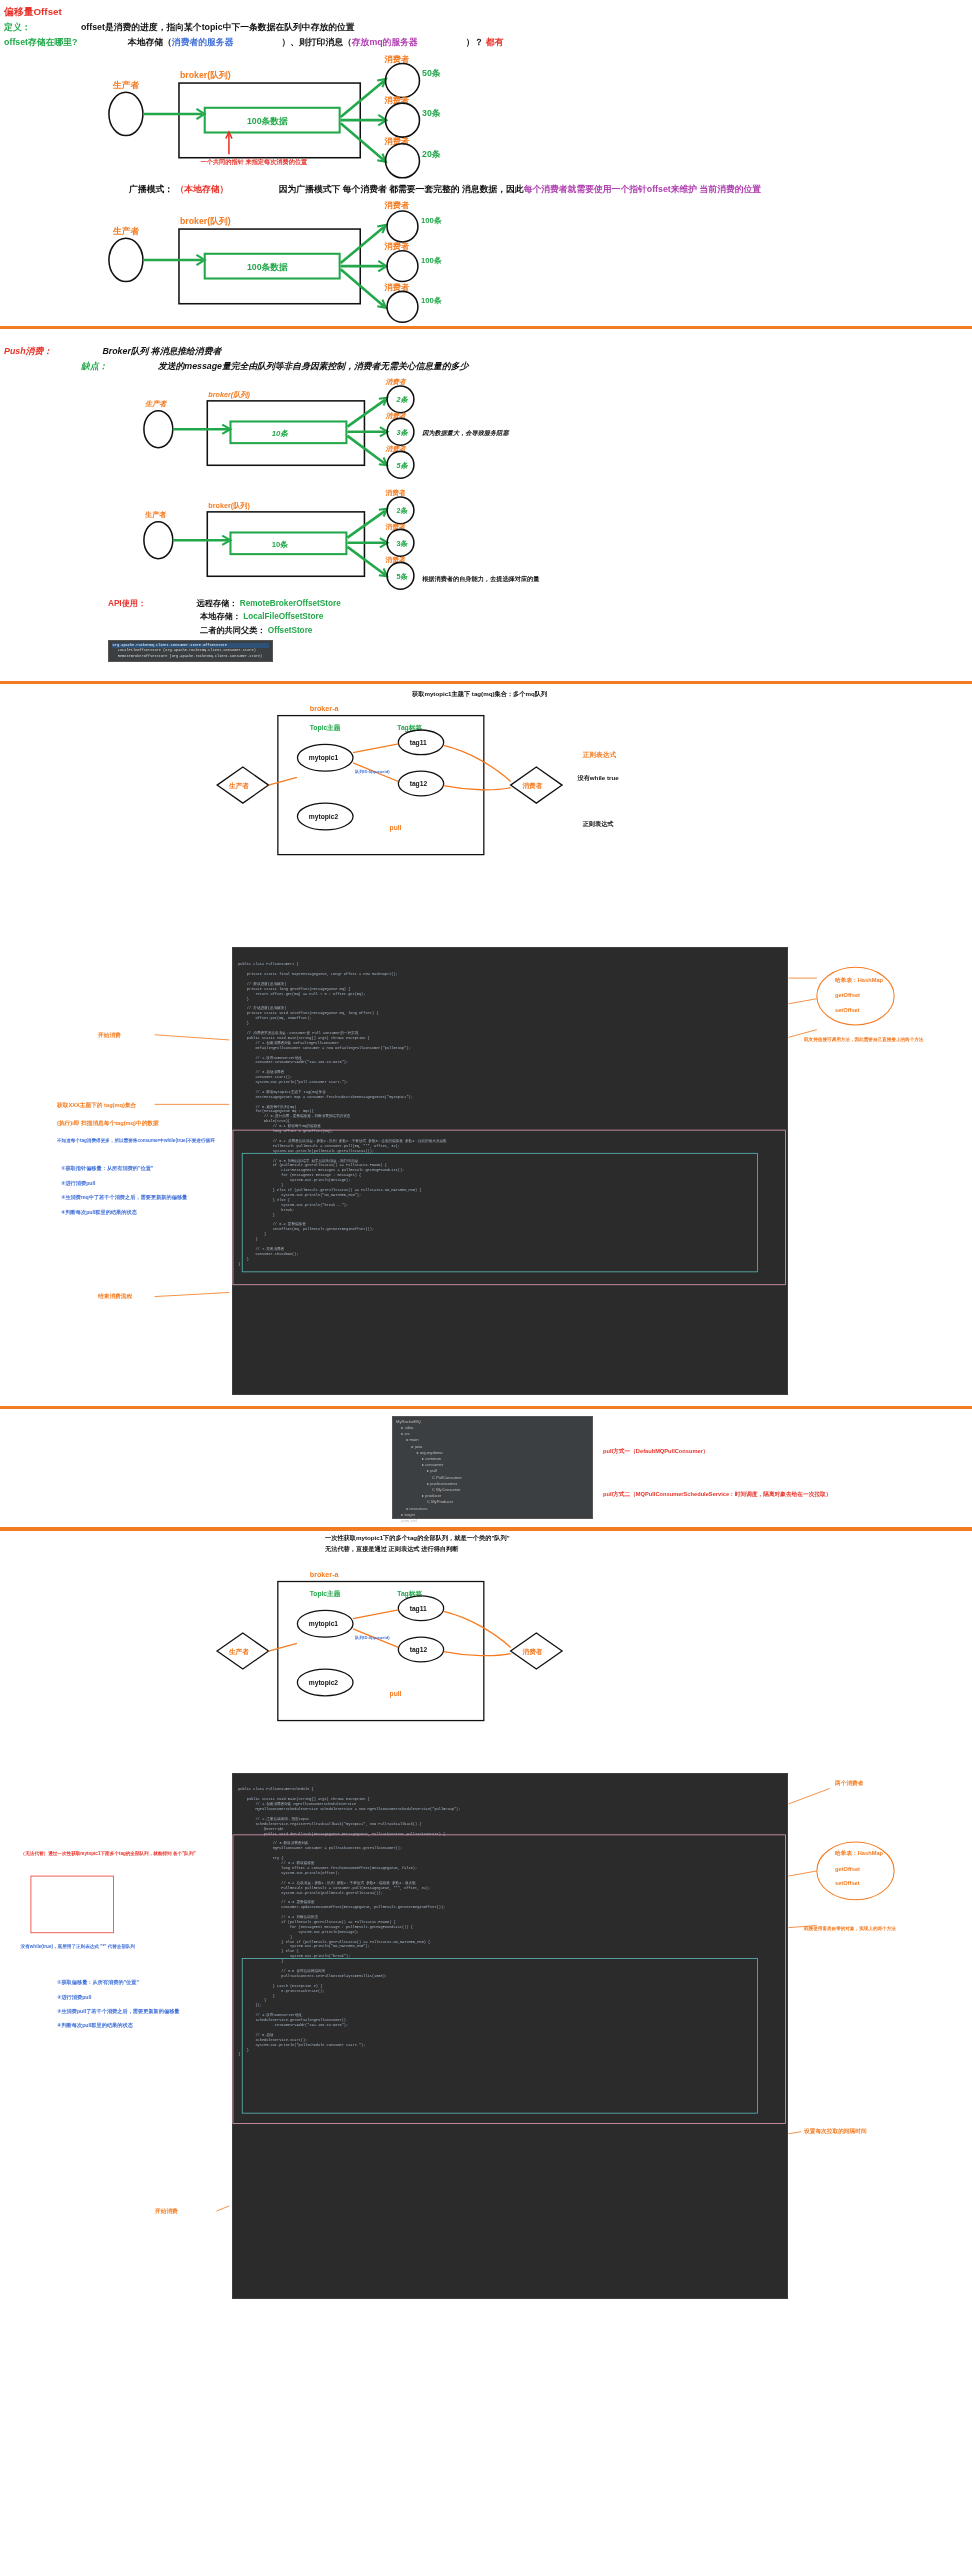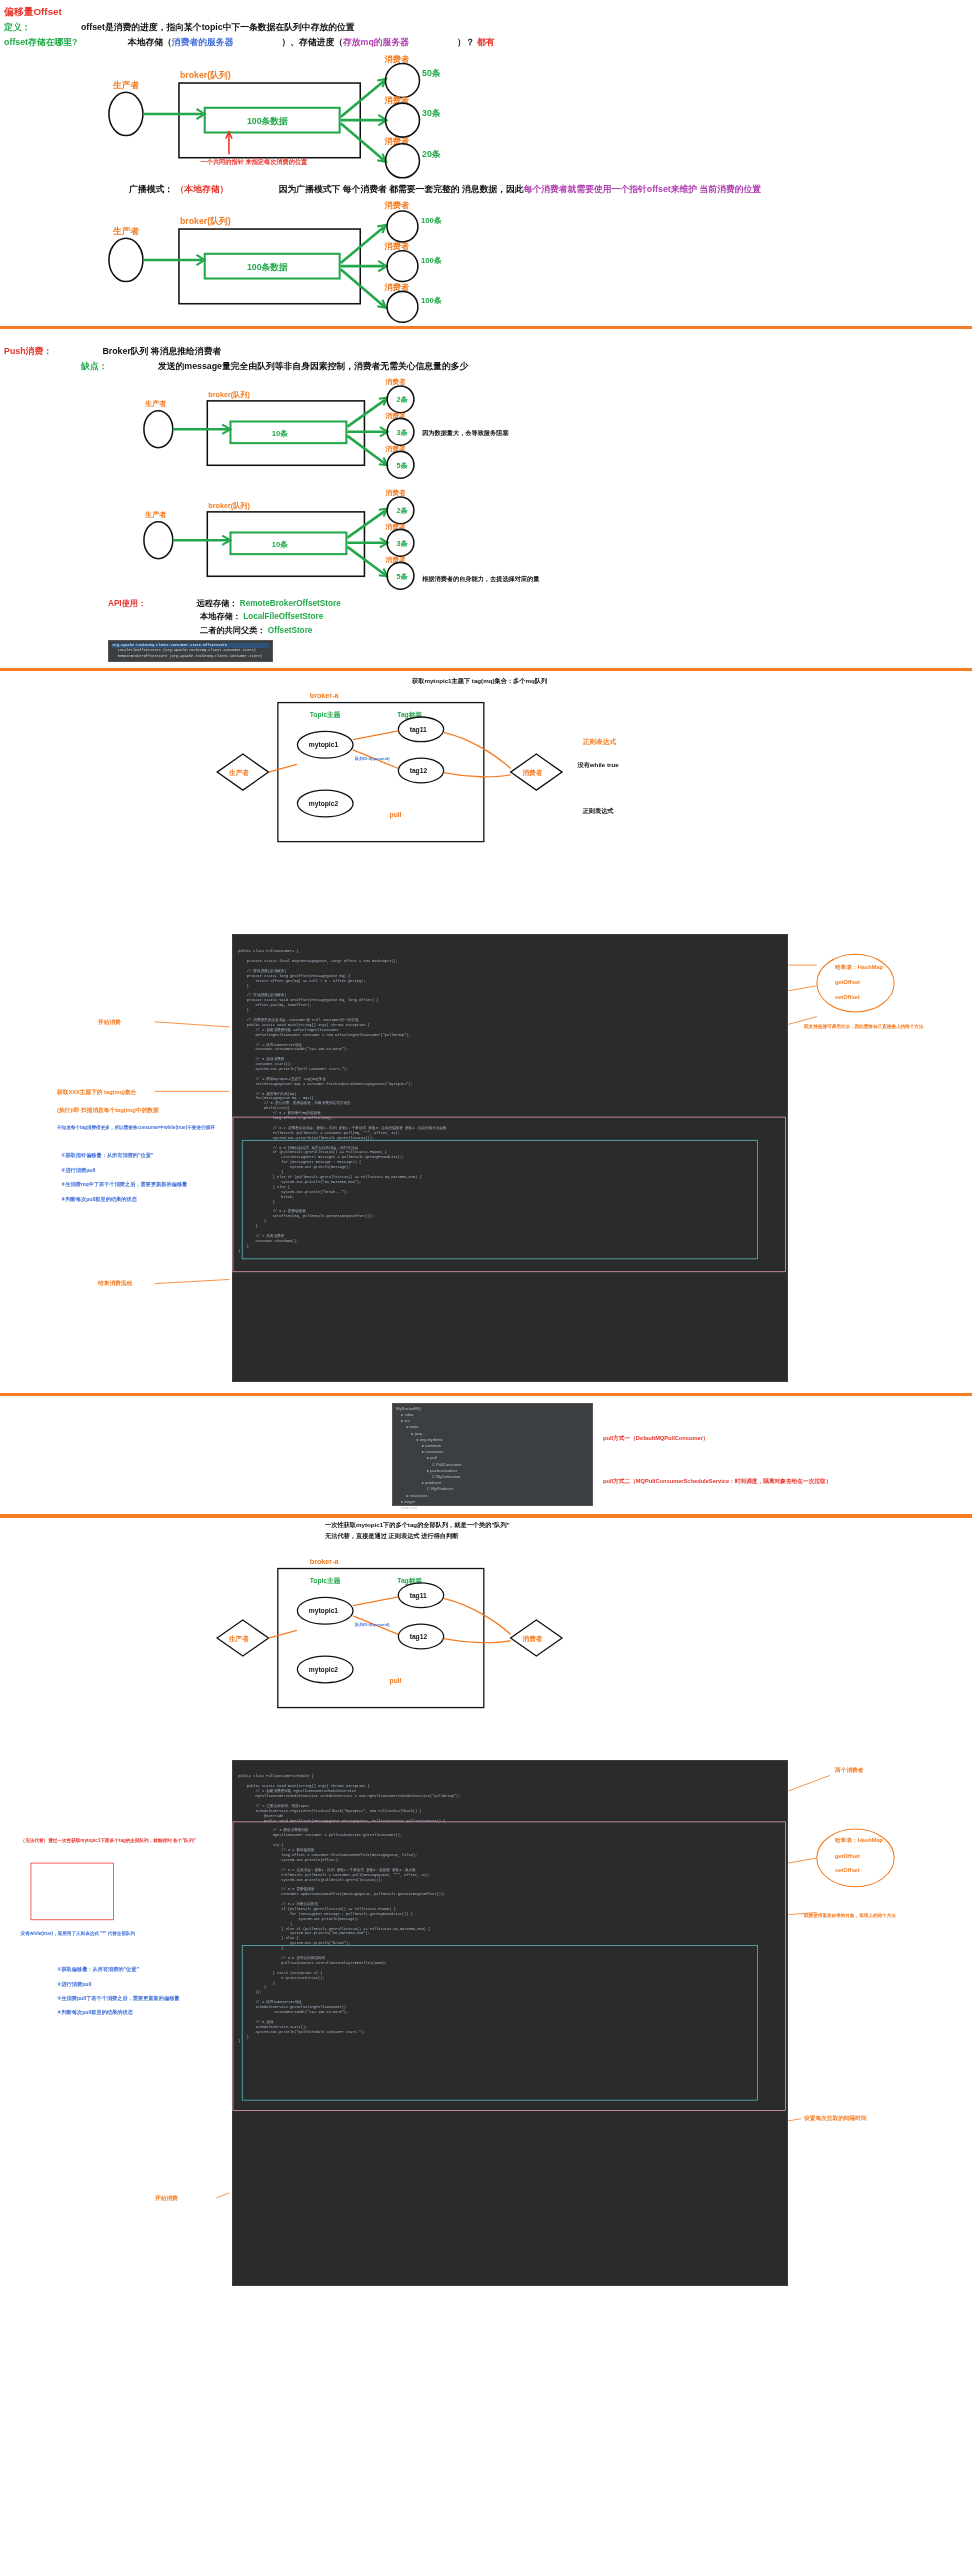--- a/index.html
+++ b/index.html
@@ -85,21 +85,21 @@
     <div class="notes">
       <div class="note-line t1">
         <span class="red b">偏移量Offset</span>
       </div>
       <div class="note-line">
         <span class="green b">定义：</span>
         <span class="black b">offset是消费的进度，指向某个topic中下一条数据在队列中存放的位置</span>
       </div>
       <div class="note-line">
         <span class="green b">offset存储在哪里?</span>
-        <span class="black b">本地存储（</span><span class="blue b">消费者的服务器</span><span class="black b">）、存储进度（</span><span class="purple b">存放mq的服务器</span><span class="black b">）？</span>
+        <span class="black b">本地存储（</span><span class="blue b">消费者的服务器</span><span class="black b">）、则打印消息（</span><span class="purple b">存放mq的服务器</span><span class="black b">）？</span>
         <span class="red b">都有</span>
       </div>
     </div>
 
     <svg class="diagram" width="515" height="129" viewBox="0 0 1000 250" style="margin-left:77px;">
       <text x="70" y="72" class="orange" fill="#f47b20" font-size="17" font-weight="700">生产者</text>
       <ellipse cx="95" cy="122" rx="33" ry="42" fill="none" stroke="#111" stroke-width="3"></ellipse>
       <text x="200" y="52" fill="#f47b20" font-size="17" font-weight="700">broker(队列)</text>
       <rect x="198" y="62" width="352" height="145" fill="none" stroke="#111" stroke-width="3"></rect>
       <rect x="248" y="110" width="262" height="48" fill="none" stroke="#22a84a" stroke-width="4"></rect>
@@ -164,21 +164,21 @@
       <text x="668" y="127" fill="#22a84a" font-size="15" font-weight="700">100条</text>
 
       <text x="597" y="180" fill="#f47b20" font-size="16" font-weight="700">消费者</text>
       <circle cx="632" cy="213" r="30" fill="none" stroke="#111" stroke-width="3"></circle>
       <text x="668" y="206" fill="#22a84a" font-size="15" font-weight="700">100条</text>
     </svg>
   </div>
 
   <div class="hr-orange"></div>
 
-  <div class="sec" style="padding-top:12.4px;">
+  <div class="sec" style="padding-top:12.4px;font-style:italic;">
     <div class="notes">
       <div class="note-line">
         <span class="red b">Push消费：</span>
         <span class="black b">Broker队列 将消息推给消费者</span>
       </div>
       <div class="note-line indent1">
         <span class="green b">缺点：</span>
         <span class="black b">发送的message量完全由队列等非自身因素控制，消费者无需关心信息量的多少</span>
       </div>
     </div>
@@ -244,21 +244,21 @@
       <text x="550" y="116" fill="#22a84a" font-size="14" font-weight="700">3条</text>
 
       <text x="529" y="148" fill="#f47b20" font-size="13" font-weight="700">消费者</text>
       <circle cx="558" cy="174" r="26" fill="none" stroke="#111" stroke-width="3"></circle>
       <text x="550" y="180" fill="#22a84a" font-size="14" font-weight="700">5条</text>
 
       <text x="600" y="185" fill="#111" font-size="12" font-weight="700">根据消费者的自身能力，去提选择对应的量</text>
     </svg>
   </div>
 
-  <div class="sec" style="padding-bottom:6px;">
+  <div class="sec" style="padding-bottom:19px;">
     <div class="api-block">
       <div class="api-line">
         <span class="red b">API使用：</span>
         <span class="black b">远程存储：</span>
         <span class="green b">RemoteBrokerOffsetStore</span>
       </div>
       <div class="api-line" style="padding-left:44px;">
         <span class="black b">本地存储：</span>
         <span class="green b">LocalFileOffsetStore</span>
       </div>

